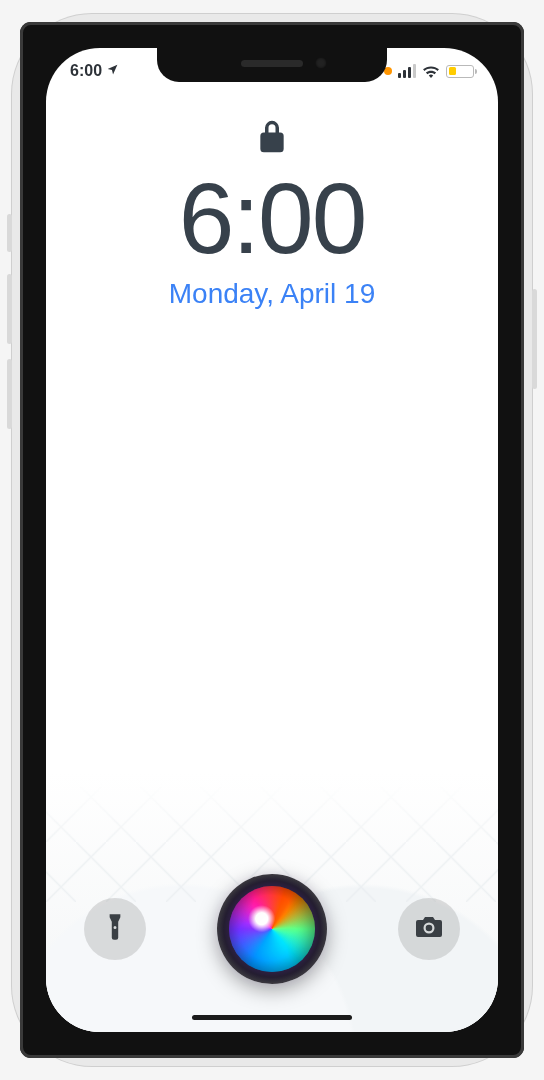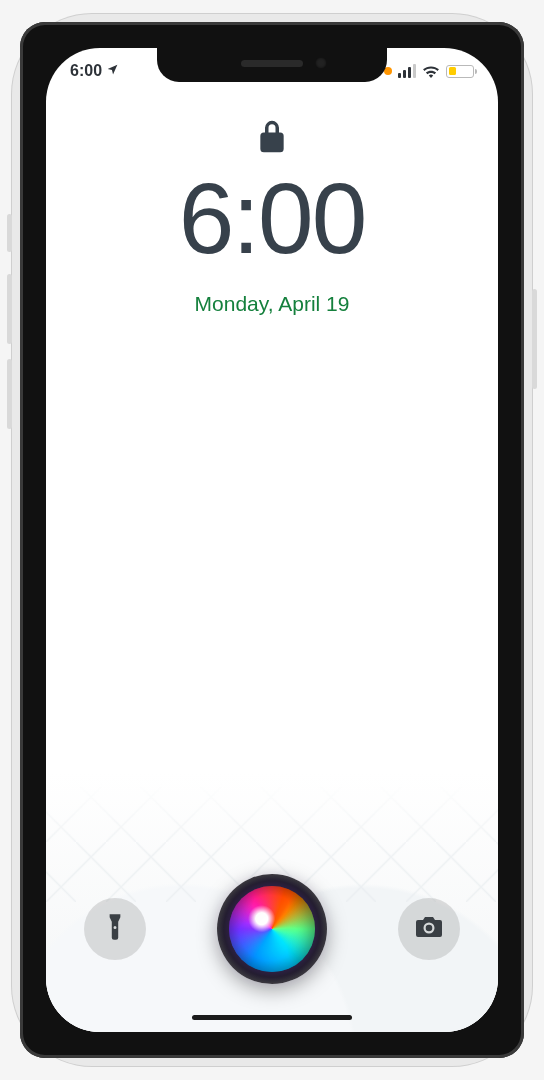--- a/index.html
+++ b/index.html
@@ -10,21 +10,21 @@
       width:520px;height:1052px;
       margin:14px auto 0 auto;
       background:#e9e9e9;
       border-radius:80px;
       box-shadow:0 0 0 1px #cfcfcf;
     }
     .bezel{
       position:absolute;
       inset:8px;
       background:#111;
-      border-radius:25px;
+      border-radius:11px;
       box-shadow:inset 0 0 0 3px #3a3a3a;
     }
     .screen{
       position:absolute;
       inset:26px;
       border-radius:54px;
       overflow:hidden;
       background:#ffffff;
     }
     
@@ -65,21 +65,21 @@
     .battery::after{content:"";position:absolute;right:-4px;top:3px;width:2.5px;height:5px;background:#b9b9b9;border-radius:0 2px 2px 0;}
     .battery-fill{position:absolute;left:1.5px;top:1.5px;bottom:1.5px;width:30%;background:#ffcc00;border-radius:1.5px;}
     
     .lock-content{
       position:absolute;top:70px;left:0;right:0;
       display:flex;flex-direction:column;align-items:center;
       color:#37414b;
     }
     .lock-ico svg{display:block;}
     .clock{font-size:100px;font-weight:200;line-height:1;letter-spacing:-2px;margin-top:14px;color:#37414b;}
-    .date{font-size:21px;font-weight:400;margin-top:24px;color:#15803d;}
+    .date{font-size:28px;font-weight:400;margin-top:10px;color:#3b82f6;}
     
     .mountains{
       position:absolute;left:0;right:0;bottom:0;height:260px;
       background:
         radial-gradient(circle at 30% 110%, #f6f8fa 0 40%, transparent 41%),
         radial-gradient(circle at 70% 115%, #f2f5f7 0 42%, transparent 43%),
         linear-gradient(#ffffff,#f3f5f6);
     }
     .ridge{
       position:absolute;left:0;right:0;bottom:130px;height:120px;

